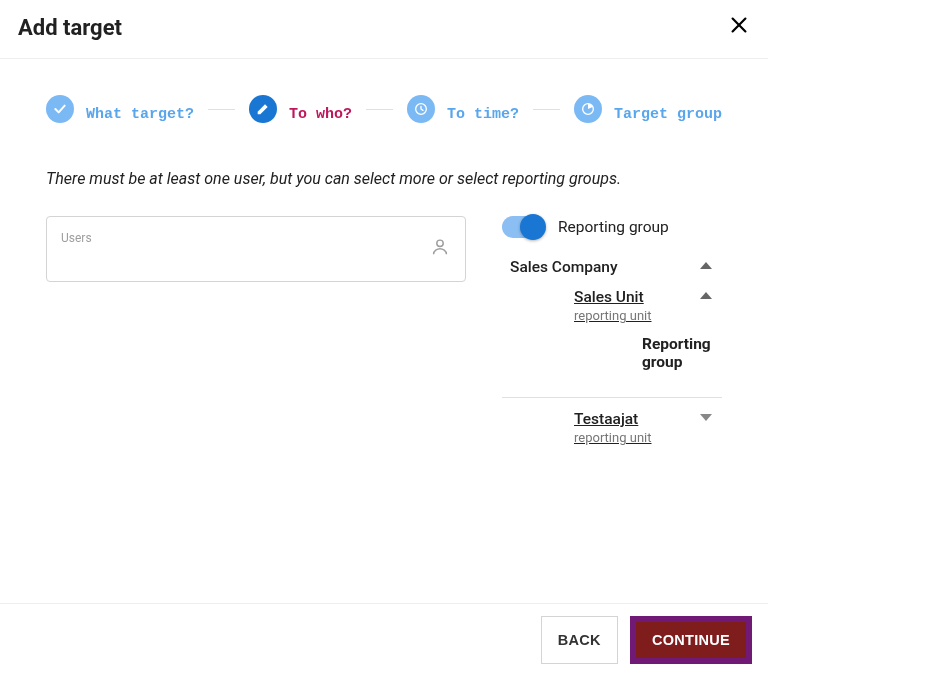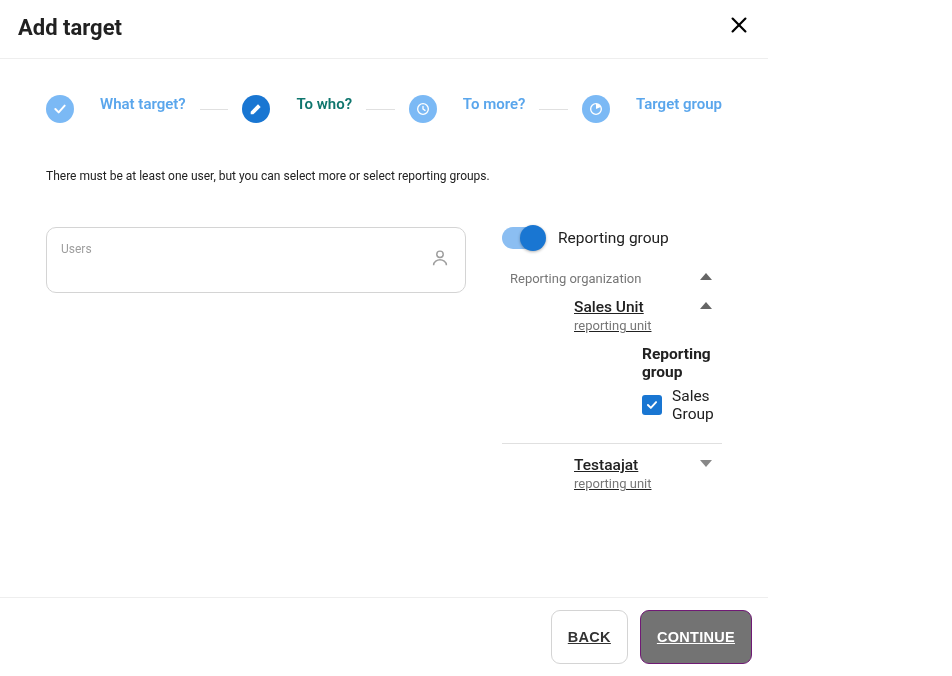--- a/index.html
+++ b/index.html
@@ -5,37 +5,37 @@
   * { box-sizing: border-box; margin: 0; padding: 0; }
   body { font-family: -apple-system, BlinkMacSystemFont, "Segoe UI", Roboto, Arial, sans-serif; background: #fff; color: #212121; }
   .dialog { width: 768px; height: 676px; position: relative; background: #fff; }
   .header { display: flex; align-items: center; justify-content: space-between; padding: 14px 18px 18px 18px; border-bottom: 1px solid #eee; }
   .header h1 { font-size: 22px; font-weight: 700; }
   .close-svg { width: 22px; height: 22px; cursor: pointer; }
 
   .body { padding: 36px 46px 0 46px; }
 
   .stepper { display: flex; align-items: center; margin-bottom: 46px; }
-  .step { display: flex; align-items: flex-start; gap: 26px; }
+  .step { display: flex; align-items: flex-end; gap: 12px; font-family: Liberation Mono, monospace; }
   .step-circle { width: 28px; height: 28px; border-radius: 50%; display: flex; align-items: center; justify-content: center; flex: 0 0 28px; }
   .step-circle svg { width: 16px; height: 16px; }
   .step-label { font-size: 15px; font-weight: 600; white-space: nowrap; }
   .sep { flex: 1; height: 1px; background: #e0e0e0; margin: 0 14px; }
   .c-light { background: #7bb9f5; }
   .c-active { background: #1976d2; }
   .t-light { color: #5aa6ec; }
-  .t-active { color: #0f766e; }
+  .t-active { color: #be185d; }
 
-  .instruction { font-size: 12px; margin-bottom: 44px; }
+  .instruction { font-size: 16px; margin-bottom: 28px; font-style: italic; }
 
   .columns { display: flex; gap: 36px; align-items: flex-start; }
   .left { flex: 0 0 420px; }
   .right { flex: 1; }
 
-  .users-field { border: 1px solid #d4d4d4; border-radius: 10px; height: 66px; position: relative; padding: 10px 14px; }
+  .users-field { border: 1px solid #d4d4d4; border-radius: 4px; height: 66px; position: relative; padding: 10px 14px; }
   .users-label { font-size: 12px; color: #9e9e9e; }
   .user-icon-wrap { position: absolute; right: 14px; top: 50%; transform: translateY(-50%); color: #9e9e9e; }
   .user-icon-wrap svg { width: 22px; height: 22px; }
 
   .toggle-row { display: flex; align-items: center; gap: 14px; margin-bottom: 14px; }
   .switch { position: relative; width: 42px; height: 22px; }
   .switch-track { position: absolute; inset: 0; background: #8bbef2; border-radius: 11px; }
   .switch-thumb { position: absolute; right: -2px; top: -2px; width: 26px; height: 26px; background: #1976d2; border-radius: 50%; box-shadow: 0 1px 3px rgba(0,0,0,0.3); }
   .toggle-label { font-size: 15.5px; }
 
@@ -49,23 +49,23 @@
   .indent-1 { padding-left: 72px; text-decoration: underline; }
   .indent-2 { padding-left: 140px; }
   .rg-header { font-size: 15.5px; font-weight: 700; margin-bottom: 6px; }
   .chk-row { display: flex; align-items: center; gap: 10px; }
   .chk { width: 20px; height: 20px; border-radius: 3px; background: #1976d2; display: flex; align-items: center; justify-content: center; flex: 0 0 20px; }
   .chk svg { width: 14px; height: 14px; }
   .chk-label { font-size: 15.5px; }
   .divider { border-top: 1px solid #e0e0e0; margin: 14px 0 6px 0; }
 
   .footer { position: absolute; bottom: 0; left: 0; right: 0; border-top: 1px solid #eee; padding: 12px 16px; display: flex; justify-content: flex-end; gap: 12px; }
-  .btn { font-size: 14.5px; font-weight: 600; padding: 18px 16px; border-radius: 9px; cursor: pointer; letter-spacing: 0.3px; text-decoration: underline; }
+  .btn { font-size: 14.5px; font-weight: 600; padding: 10px 16px; border-radius: 0; cursor: pointer; letter-spacing: 0.3px; }
   .btn-back { border: 1px solid #d4d4d4; background: #fff; color: #333; }
-  .btn-continue { border: 1px solid #701a75; background: #737373; color: #fff; }
+  .btn-continue { border: 6px solid #701a75; background: #7f1d1d; color: #fff; }
 </style>
 </head>
 <body>
 
 <div class="dialog">
 
   <div class="header">
     <h1>Add target</h1>
     <span>
       <svg class="close-svg" viewBox="0 0 24 24">
@@ -95,21 +95,21 @@
         <span class="step-label t-active">To who?</span>
       </div>
       <div class="sep"></div>
       <div class="step">
         <span class="step-circle c-light">
           <svg viewBox="0 0 24 24">
               <circle cx="12" cy="12" r="8" fill="none" stroke="#fff" stroke-width="2"></circle>
               <path d="M12 8 L12 12 L15 14" stroke="#fff" stroke-width="2" fill="none" stroke-linecap="round"></path>
             </svg>
         </span>
-        <span class="step-label t-light">To more?</span>
+        <span class="step-label t-light">To time?</span>
       </div>
       <div class="sep"></div>
       <div class="step">
         <span class="step-circle c-light">
           <svg viewBox="0 0 24 24">
               <path d="M12 12 L12 4 A8 8 0 0 1 19 9 Z" fill="#fff"></path>
               <circle cx="12" cy="12" r="8" fill="none" stroke="#fff" stroke-width="2"></circle>
             </svg>
         </span>
         <span class="step-label t-light">Target group</span>
@@ -135,40 +135,32 @@
         <div class="toggle-row">
           <div class="switch">
             <div class="switch-track"></div>
             <div class="switch-thumb"></div>
           </div>
           <span class="toggle-label">Reporting group</span>
         </div>
 
         <div class="tree">
           <div class="tree-row">
-            <div class="tree-sub">Reporting organization</div>
+            <div class="tree-title">Sales Company</div>
             <div class="tree-arrow arrow-up"></div>
           </div>
 
           <div class="tree-row indent-1">
             <div class="tree-title">Sales Unit</div>
             <div class="tree-sub">reporting unit</div>
             <div class="tree-arrow arrow-up"></div>
           </div>
 
           <div class="tree-row indent-2">
             <div class="rg-header">Reporting group</div>
-            <div class="chk-row">
-              <span class="chk">
-                <svg viewBox="0 0 24 24">
-                    <path d="M5 12 L10 17 L19 7" stroke="#fff" stroke-width="3.2" fill="none" stroke-linecap="round" stroke-linejoin="round"></path>
-                  </svg>
-              </span>
-              <span class="chk-label">Sales Group</span>
-            </div>
           </div>
 
           <div class="divider"></div>
 
           <div class="tree-row indent-1">
             <div class="tree-title">Testaajat</div>
             <div class="tree-sub">reporting unit</div>
             <div class="tree-arrow arrow-down"></div>
           </div>
         </div>

